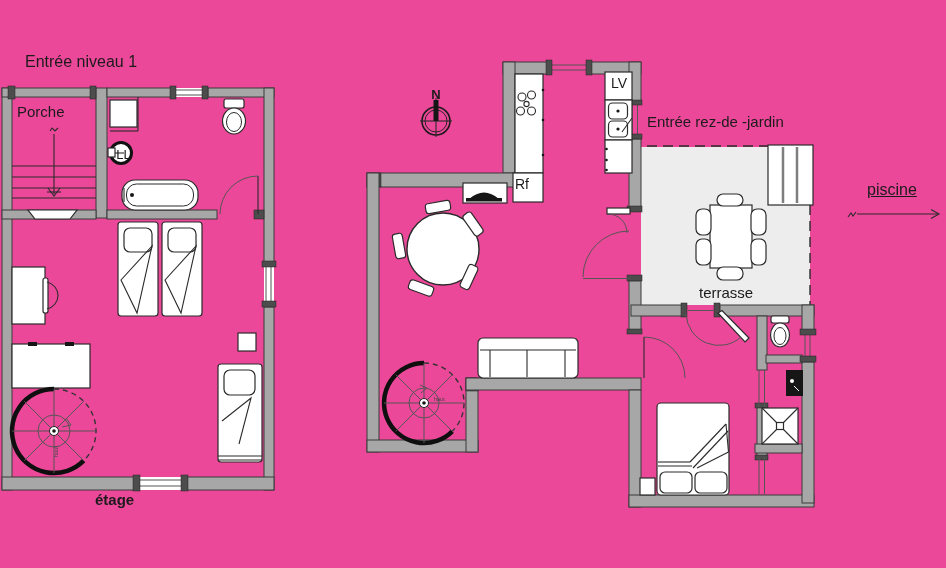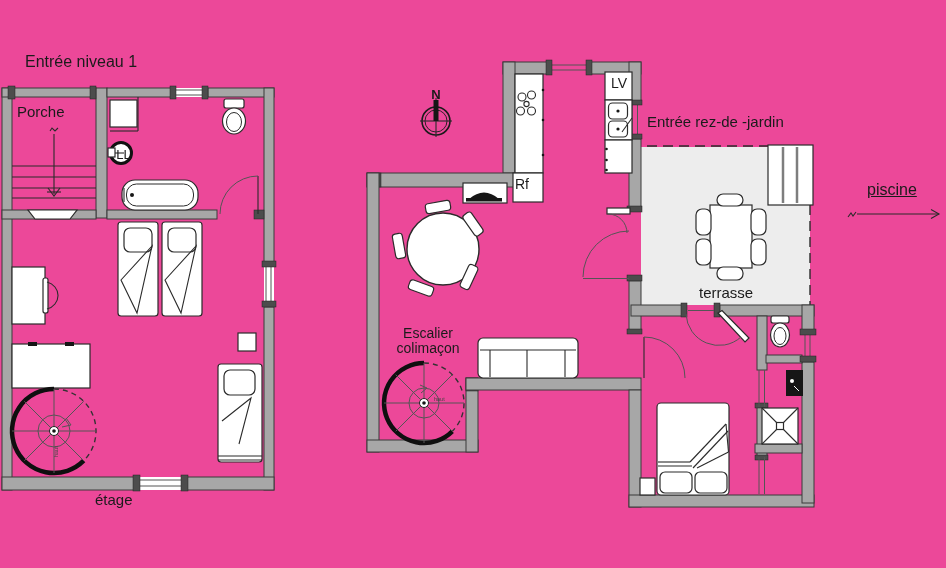--- a/index.html
+++ b/index.html
@@ -364,32 +364,28 @@
     </g>
   </g>
 </svg>
 
 <div class="lbl t16" style="left:25px;top:53px;">Entrée niveau 1</div>
 
 <div class="lbl t15" style="left:17px;top:104px;">Porche</div>
 
 <div class="lbl t13 ctr" style="left:110px;top:104px;width:27px;margin-top:44px;">LL</div>
 
-<div class="lbl t15" style="left:95px;top:492px;">étage</div>
+<div class="lbl t15" style="left:95px;top:492px;font-weight:bold;">étage</div>
 
 <div class="lbl t13 bold ctr" style="left:427px;top:88px;width:18px;">N</div>
 
 <div class="lbl t14 ctr" style="left:513px;top:177px;width:18px;">Rf</div>
 
 <div class="lbl t14 ctr" style="left:605px;top:76px;width:28px;">LV</div>
 
 <div class="lbl t15" style="left:647px;top:114px;">Entrée rez-de -jardin</div>
 
-<div class="lbl t14 ctr" style="left:384px;top:326px;width:88px;">
-  <div>Escalier</div>
-  <div>colimaçon</div>
+
+<div class="lbl t15" style="left:699px;top:285px;">terrasse</div>
+
+<div class="lbl t16" style="left:867px;top:181px;text-decoration:underline;">piscine</div>
+
 </div>
 
-<div class="lbl t15" style="left:699px;top:285px;">terrasse</div>
-
-<div class="lbl t16" style="left:867px;top:181px;text-decoration:underline;">piscine</div>
-
-</div>
-
 </body></html>

